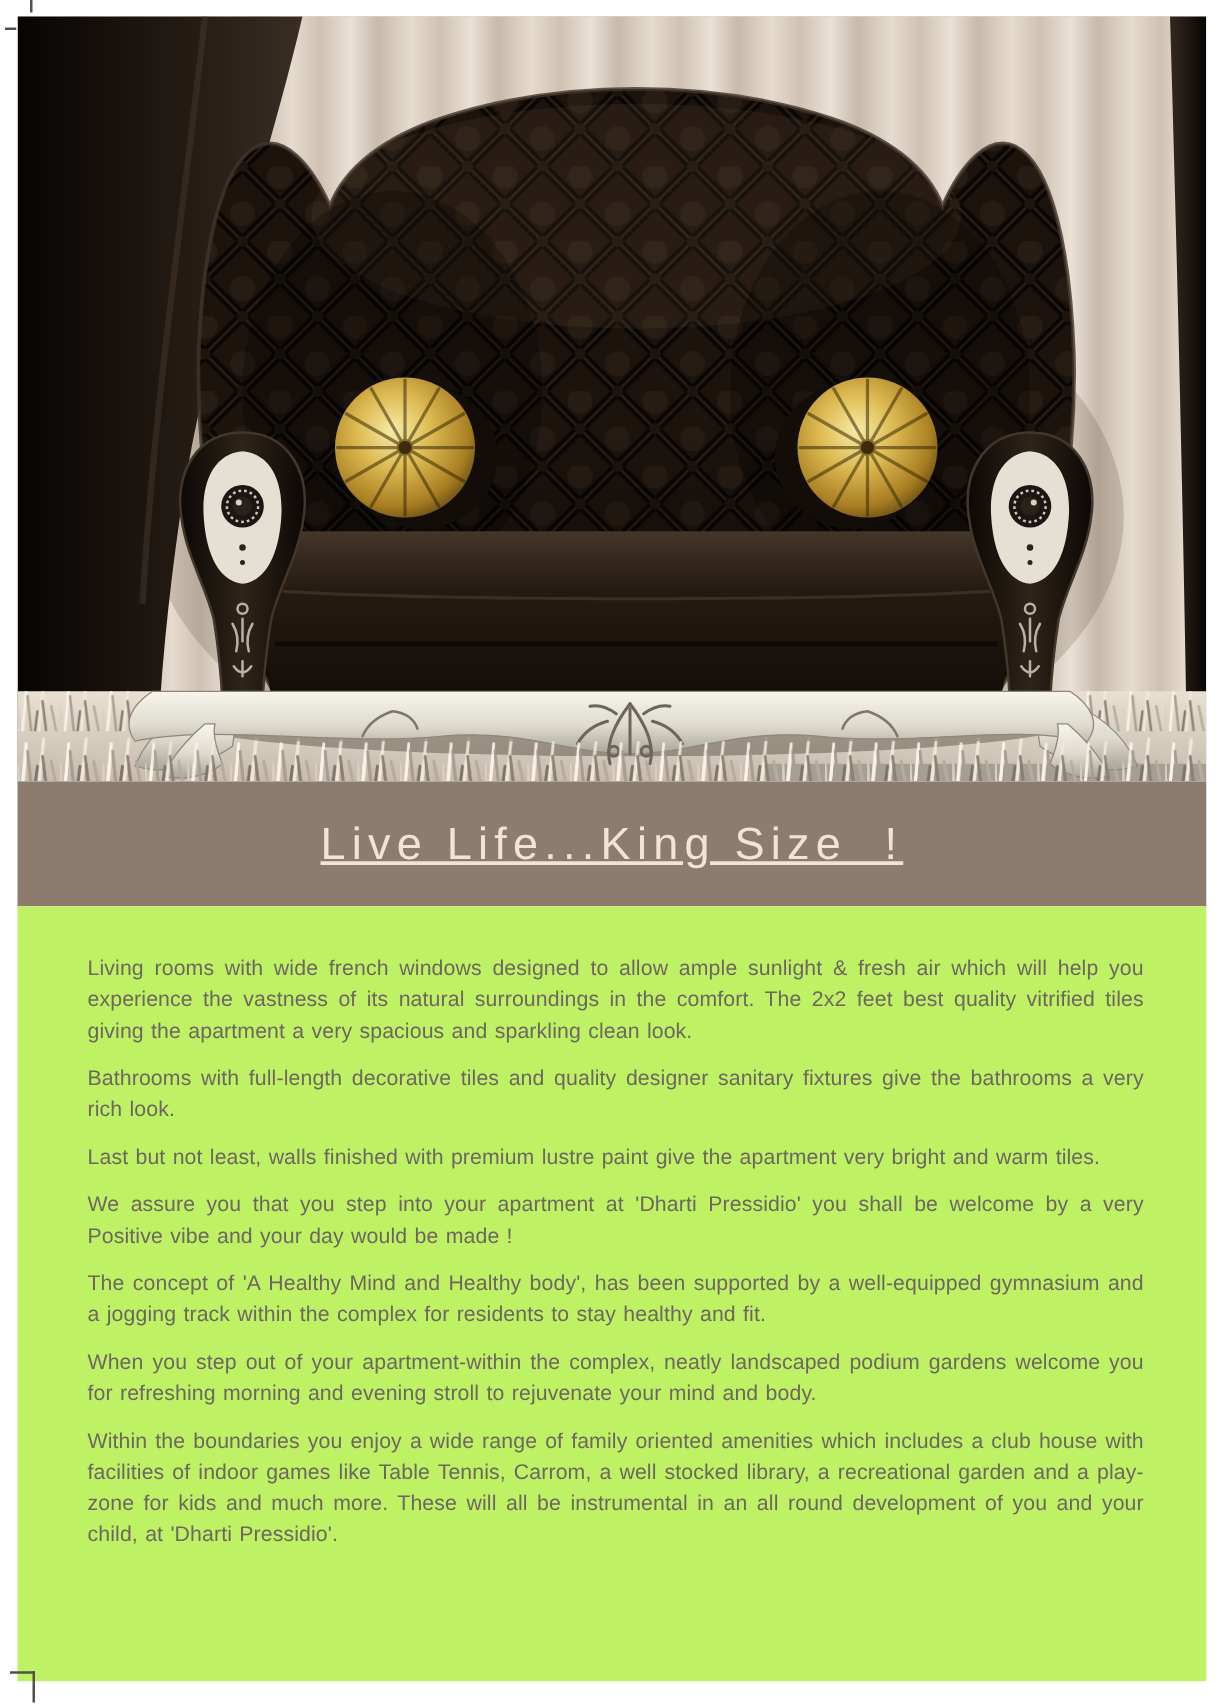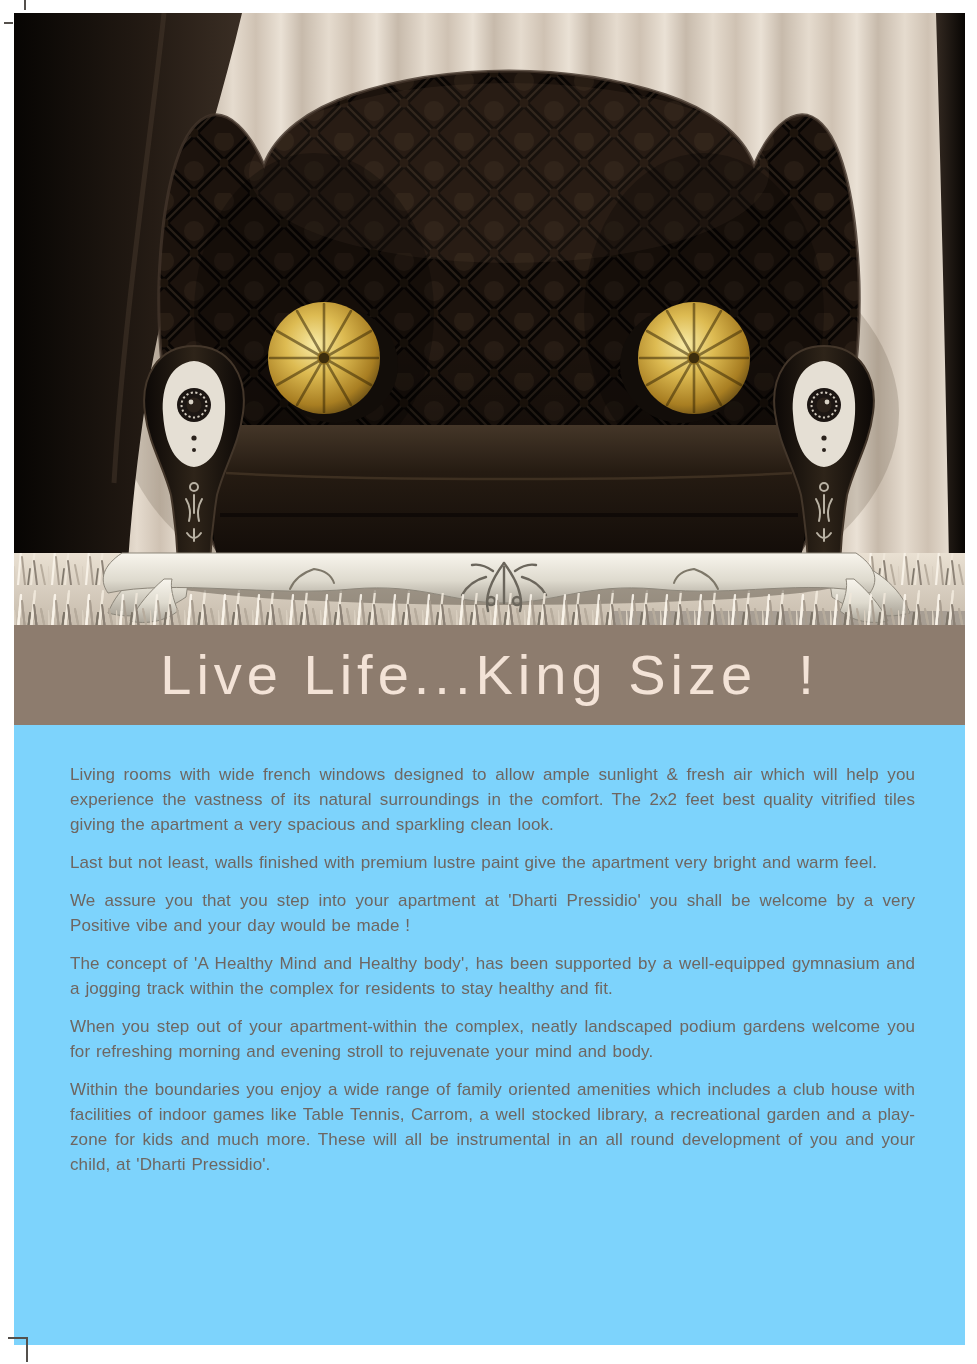--- a/index.html
+++ b/index.html
@@ -12,26 +12,27 @@
   }
   .photo-wrap{
     position:relative;width:951px;height:612px;overflow:hidden;background:#d5c9bc;
   }
   .photo-wrap svg{display:block;}
   .banner{
     width:951px;height:100px;background:#8d7c6e;
     display:flex;align-items:center;justify-content:center;
   }
   .banner h1{
-    margin:0;font-weight:300;font-size:56px;line-height:100px;
+    margin:0;font-weight:300;font-size:36px;line-height:100px;
     color:#f3e3d7;letter-spacing:5px;white-space:pre;
     font-family:"Liberation Sans", sans-serif;
+    text-decoration:underline;
   }
   .content{
-    width:951px;height:620px;background:#7dd3fc;box-sizing:border-box;
+    width:951px;height:620px;background:#bef264;box-sizing:border-box;
     padding:37px 50px 0 56px;
   }
   .content p{
     margin:0 0 13px 0;
     font-size:17px;line-height:25px;color:#6e6661;
     text-align:justify;letter-spacing:0.1px;word-spacing:1px;
   }
   
   .crop{position:absolute;background:#54504c;}
   .crop-tl-v{left:24px;top:0;width:2px;height:10px;}
@@ -244,21 +245,22 @@
       <rect x="0" y="598" width="951" height="14" fill="url(#shag)" opacity="0.8"></rect>
     </svg>
   </div>
 
   <div class="banner">
     <h1>Live Life...King Size  !</h1>
   </div>
 
   <div class="content">
     <p>Living rooms with wide french windows designed to allow ample sunlight &amp; fresh air which will help you experience the vastness of its natural surroundings in the comfort. The 2x2 feet best quality vitrified tiles giving the apartment a very spacious and sparkling clean look.</p>
-    <p>Last but not least, walls finished with premium lustre paint give the apartment very bright and warm feel.</p>
+    <p>Bathrooms with full-length decorative tiles and quality designer sanitary fixtures give the bathrooms a very rich look.</p>
+    <p>Last but not least, walls finished with premium lustre paint give the apartment very bright and warm tiles.</p>
     <p>We assure you that you step into your apartment at  'Dharti Pressidio' you shall be welcome by a very Positive  vibe and your day would be made !</p>
     <p>The concept of 'A Healthy Mind and Healthy body', has been supported by a well-equipped gymnasium and a jogging track within the complex for residents to stay healthy and fit.</p>
     <p>When you step out of your apartment-within the complex, neatly landscaped podium gardens welcome you for refreshing morning and evening stroll to rejuvenate your mind and body.</p>
     <p>Within the boundaries you enjoy a wide range of family oriented amenities which includes a club house with facilities of indoor games like Table Tennis, Carrom, a well stocked library, a recreational garden and a play-zone for kids and much more. These will all be instrumental in an all round development of you and your child, at 'Dharti Pressidio'.</p>
   </div>
 </div>
 
 <div class="crop crop-tl-v"></div>
 <div class="crop crop-tl-h"></div>
 <div class="crop crop-bl-h"></div>

